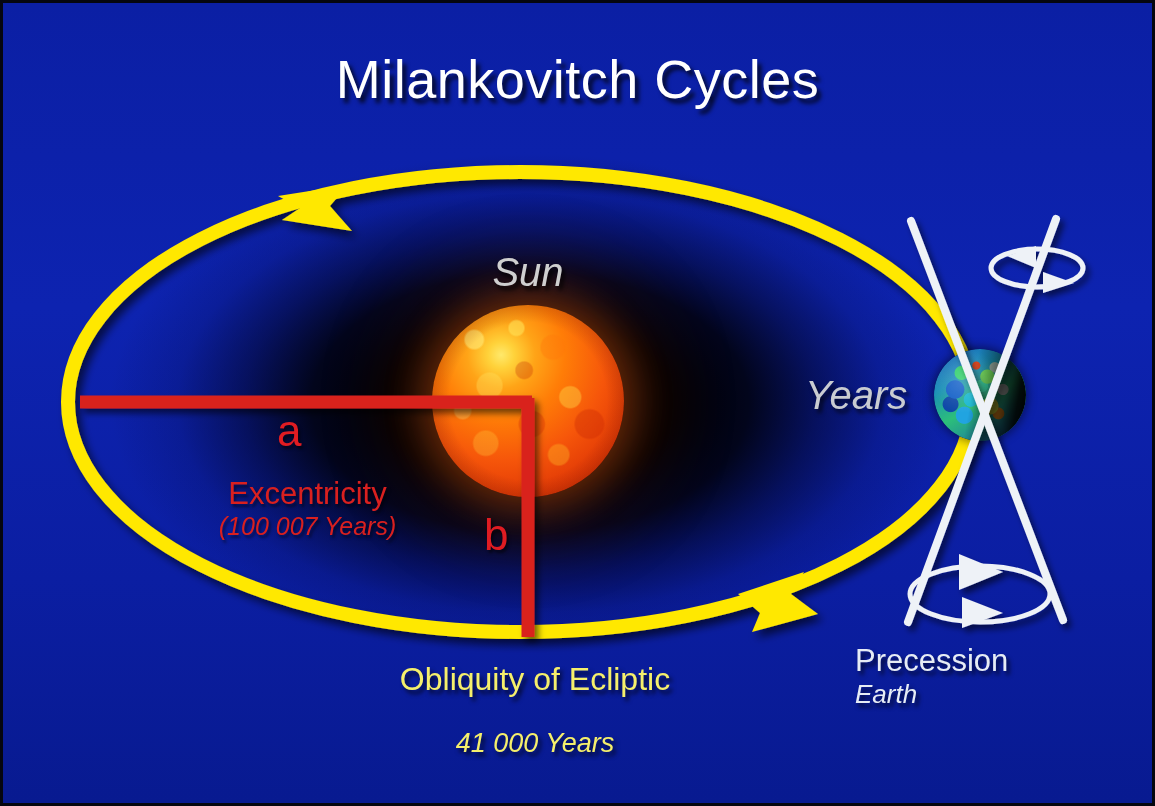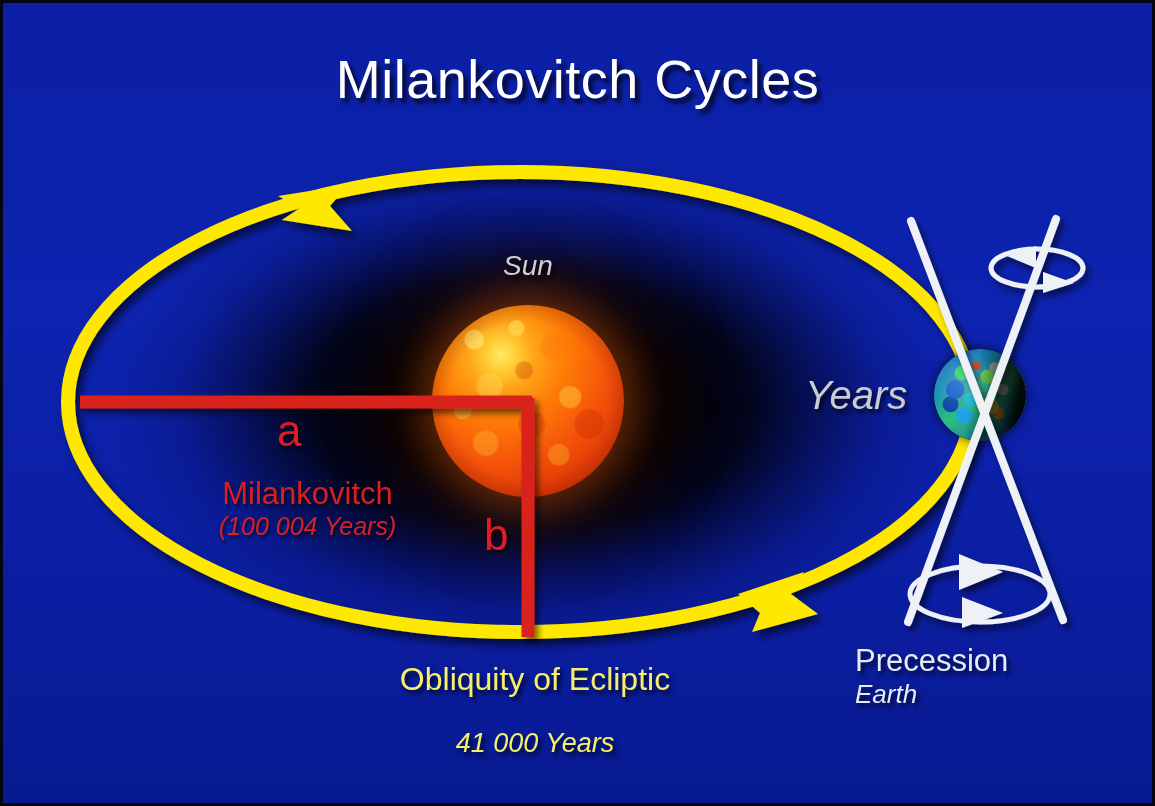--- a/index.html
+++ b/index.html
@@ -139,21 +139,21 @@
     text-align: center;
     font-size: 54px;
     color: #ffffff;
     letter-spacing: 0.5px;
     text-shadow: 4px 5px 4px rgba(0,0,0,0.75);
   }
   #sun-label {
     left: 0; top: 250px;
     width: 1056px;
     text-align: center;
-    font-size: 28px;
+    font-size: 40px;
     font-style: italic;
     color: #cfcfcf;
     text-shadow: 3px 4px 4px rgba(0,0,0,0.85);
   }
   #earth-label {
     left: 805px; top: 373px;
     font-size: 40px;
     font-style: italic;
     color: #c9ccd1;
     text-shadow: 3px 4px 4px rgba(0,0,0,0.7);
@@ -287,22 +287,22 @@
 
   <div class="lbl" id="sun-label">Sun</div>
 
   <div class="lbl" id="earth-label">Years</div>
 
   <div class="lbl" id="label-a">a</div>
 
   <div class="lbl" id="label-b">b</div>
 
   <div class="lbl" id="ecc-block">
-    <div class="l1">Milankovitch</div>
-    <div class="l2">(100 004 Years)</div>
+    <div class="l1">Excentricity</div>
+    <div class="l2">(100 007 Years)</div>
   </div>
 
   <div class="lbl" id="obl-block">
     <div class="l1">Obliquity of Ecliptic</div>
     <div class="l2">41 000 Years</div>
   </div>
 
   <div class="lbl" id="prec-block">
     <div class="l1">Precession</div>
     <div class="l3">Earth</div>

